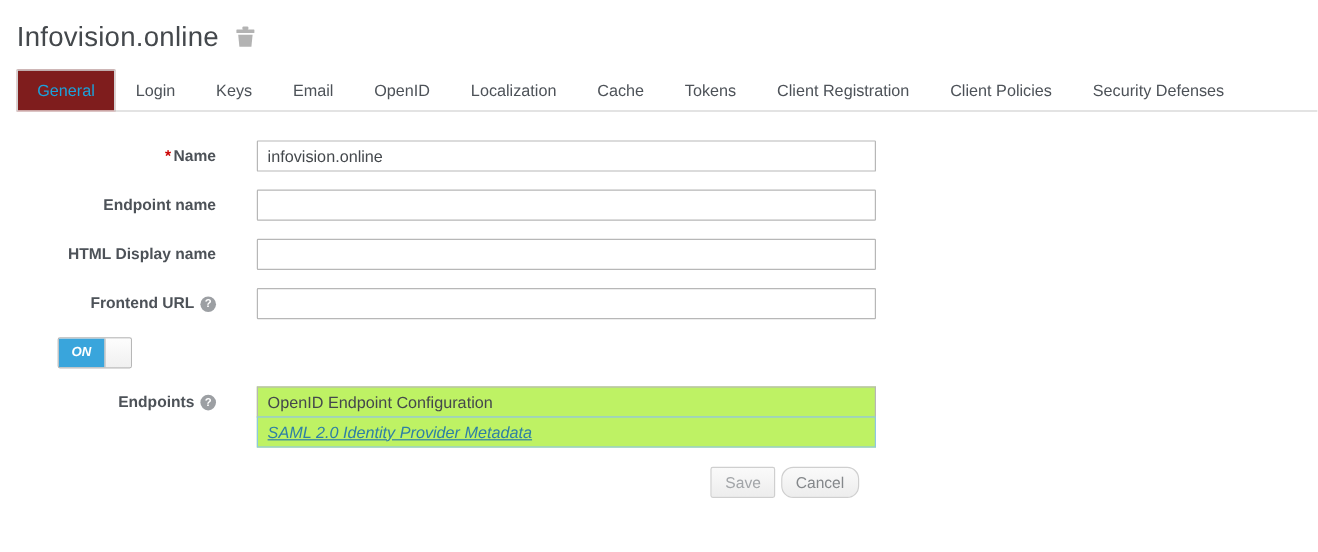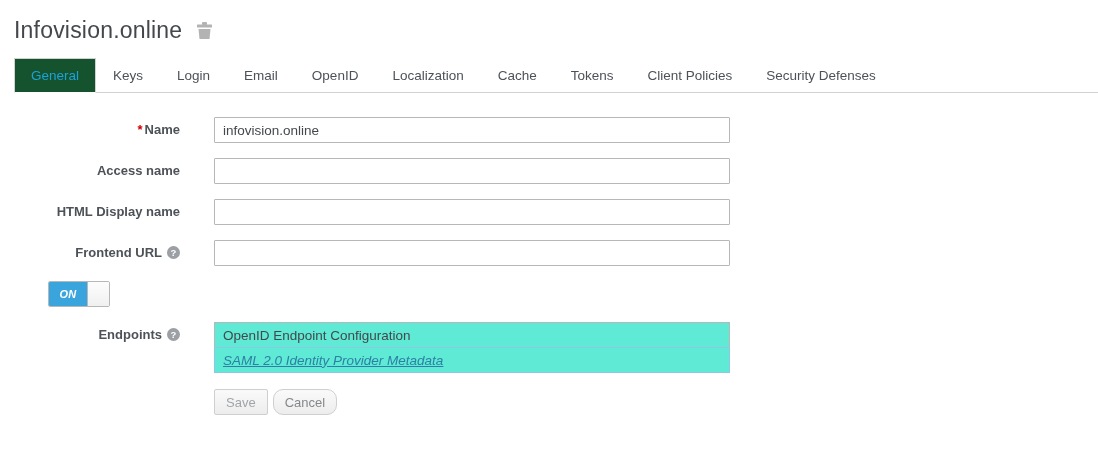--- a/index.html
+++ b/index.html
@@ -30,21 +30,21 @@
     font-size: 13.5px;
     color: #4d5258;
     cursor: pointer;
     border: 1px solid transparent;
     border-bottom: none;
     margin-bottom: -1px;
     background: transparent;
   }
   .tab.active {
     color: #1ba2db;
-    background: #14532d;
+    background: #7f1d1d;
     border-color: #d1d1d1;
     border-bottom: 1px solid #ffffff;
   }
 
   
   .form { margin-top: 24px; }
   .form-row { display: flex; margin-bottom: 15px; }
   .label-col {
     width: 166px;
     text-align: right;
@@ -112,29 +112,29 @@
   .toggle.off .knob { border-right: 1px solid #b7b7b7; }
 
   
   .endpoints-box { width: 516px; }
   .endpoint-cell {
     width: 516px; height: 26px;
     border: 1px solid #b7b7b7;
     padding: 3px 8px;
     font-size: 13.5px;
     display: flex; align-items: center;
-    background: #5eead4;
+    background: #bef264;
   }
   .endpoint-cell + .endpoint-cell { margin-top: -1px; font-style: italic; }
   .endpoint-cell.highlighted { border-color: #8ec7e4; position: relative; z-index: 1; }
   .endpoint-link-plain { color: #44484c; text-decoration: none; cursor: pointer; }
   .endpoint-link-blue { color: #2e7fa5; text-decoration: underline; cursor: pointer; }
 
   
-  .actions { margin-left: 200px; margin-top: 16px; display: flex; gap: 5px; }
+  .actions { margin-left: 200px; margin-top: 16px; display: flex; gap: 5px; justify-content: center; }
   .btn {
     height: 26px;
     padding: 3px 11px;
     font-size: 13px;
     font-family: "Liberation Sans", "DejaVu Sans", sans-serif;
     background: linear-gradient(to bottom, #fafafa, #ededed);
     border: 1px solid #cfcfcf;
     border-radius: 2px;
     cursor: pointer;
   }
@@ -154,45 +154,46 @@
           <rect x="1" y="3.5" width="15" height="3" rx="0.5" fill="#b3b3b3"></rect>
           <rect x="6" y="1" width="5" height="3" rx="1" fill="#b3b3b3"></rect>
           <path d="M2.5 8 L14.5 8 L13.5 18 L3.5 18 Z" fill="#b3b3b3"></path>
         </svg>
       </span>
     </button>
   </div>
 
   <ul class="tabs">
     <li class="tab active">General</li>
+    <li class="tab">Login</li>
     <li class="tab">Keys</li>
-    <li class="tab">Login</li>
     <li class="tab">Email</li>
     <li class="tab">OpenID</li>
     <li class="tab">Localization</li>
     <li class="tab">Cache</li>
     <li class="tab">Tokens</li>
+    <li class="tab">Client Registration</li>
     <li class="tab">Client Policies</li>
     <li class="tab">Security Defenses</li>
   </ul>
 
   <div class="form">
 
     <div class="form-row">
       <div class="label-col">
         <span class="required-marker">*</span><span>Name</span>
       </div>
       <div class="field-col">
         <input class="text-input" type="text" value="infovision.online" style="">
       </div>
     </div>
 
     <div class="form-row">
       <div class="label-col">
-        <span>Access name</span>
+        <span>Endpoint name</span>
       </div>
       <div class="field-col">
         <input class="text-input" type="text" value="" style="">
       </div>
     </div>
 
     <div class="form-row">
       <div class="label-col">
         <span>HTML Display name</span>
       </div>

